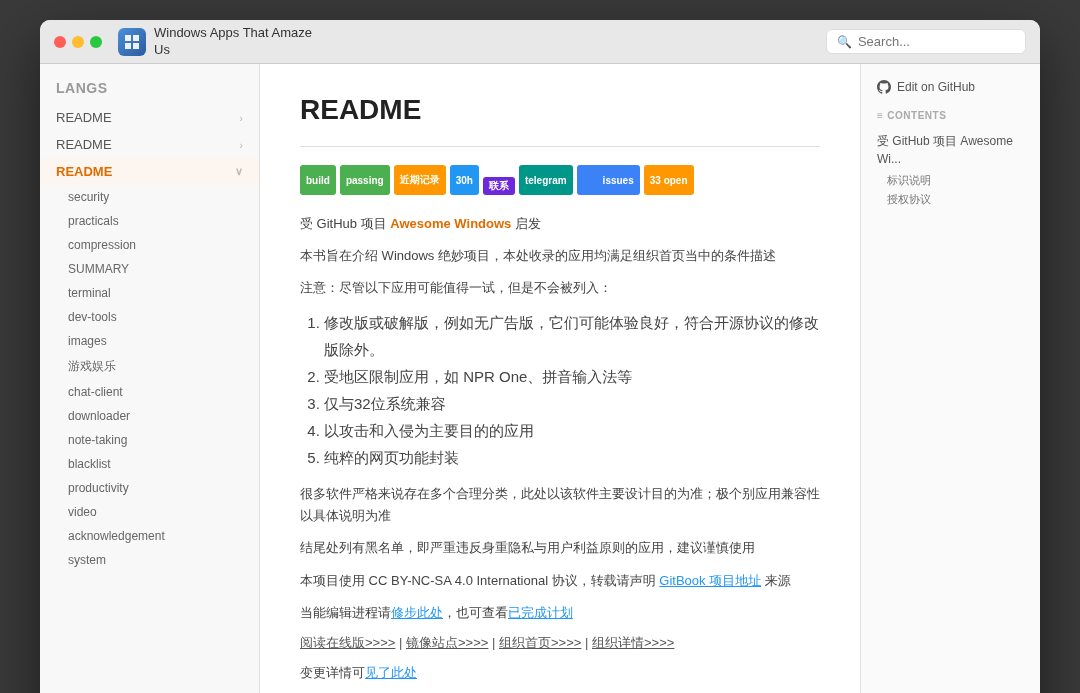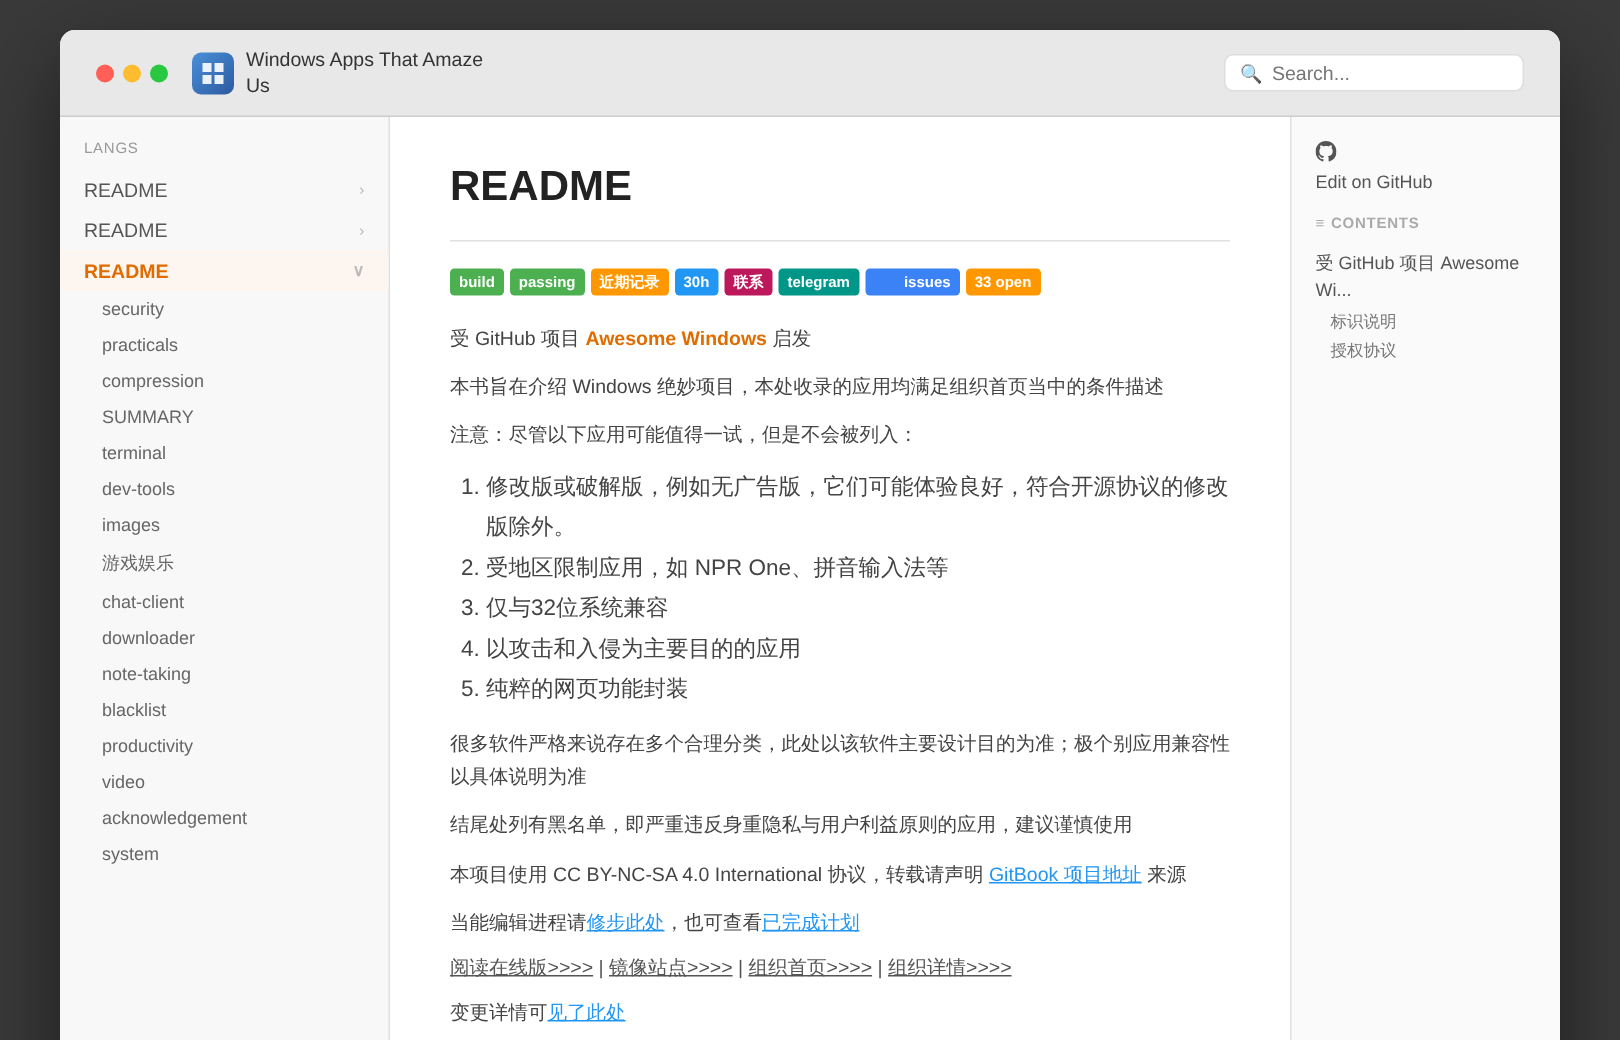--- a/index.html
+++ b/index.html
@@ -18,24 +18,24 @@
       background: #f5f5f5;
       border-radius: 10px;
       overflow: hidden;
       box-shadow: 0 20px 60px rgba(0,0,0,0.5);
       display: flex;
       flex-direction: column;
     }
     
     .titlebar {
       background: #e8e8e8;
-      height: 58px;
-      display: flex;
-      align-items: center;
-      padding: 0 24px;
+      height: 44px;
+      display: flex;
+      align-items: center;
+      padding: 0 14px;
       gap: 8px;
       border-bottom: 1px solid #ccc;
       flex-shrink: 0;
     }
     .traffic-lights {
       display: flex;
       gap: 6px;
     }
     .tl {
       width: 12px;
@@ -102,22 +102,22 @@
       width: 220px;
       background: #f8f8f8;
       border-right: 1px solid #e0e0e0;
       overflow-y: auto;
       padding: 16px 0;
       display: flex;
       flex-direction: column;
       flex-shrink: 0;
     }
     .sidebar-section-label {
-      font-size: 10px;
-      font-weight: 400;
+      font-size: 14px;
+      font-weight: 700;
       color: #999;
       padding: 0 16px 8px;
       letter-spacing: 0.5px;
     }
     .sidebar-item {
       padding: 6px 16px;
       font-size: 13px;
       color: #555;
       cursor: pointer;
       display: flex;
@@ -198,21 +198,21 @@
       align-items: center;
       border-radius: 3px;
       font-size: 10px;
       font-weight: 700;
       padding: 2px 6px;
       color: white;
     }
     .badge-green { background: #4caf50; }
     .badge-orange { background: #ff9800; }
     .badge-blue { background: #2196f3; }
-    .badge-darkblue { background: #be185d; }
+    .badge-darkblue { background: #6d28d9; margin-top: 12px; }
     .badge-teal { background: #009688; }
     .badge-red { background: #3b82f6; padding-left: 26px; }
     .content-section { margin-bottom: 16px; }
     .body-text {
       font-size: 13px;
       color: #444;
       line-height: 1.7;
       margin-bottom: 10px;
     }
     .highlight-orange { color: #e06c00; font-weight: 600; text-align: right; }
@@ -242,27 +242,26 @@
     .right-panel {
       width: 180px;
       padding: 16px;
       border-left: 1px solid #e0e0e0;
       background: #fafafa;
       flex-shrink: 0;
       font-size: 12px;
     }
     .edit-on-github {
       display: flex;
-      align-items: flex-start;
+      align-items: flex-end;
       gap: 6px;
       color: #555;
       font-size: 12px;
       cursor: pointer;
       margin-bottom: 16px;
-      flex-direction: column;
     }
     .contents-label {
       display: flex;
       align-items: center;
       gap: 4px;
       font-size: 10px;
       font-weight: 700;
       color: #aaa;
       letter-spacing: 0.5px;
       margin-bottom: 8px;

